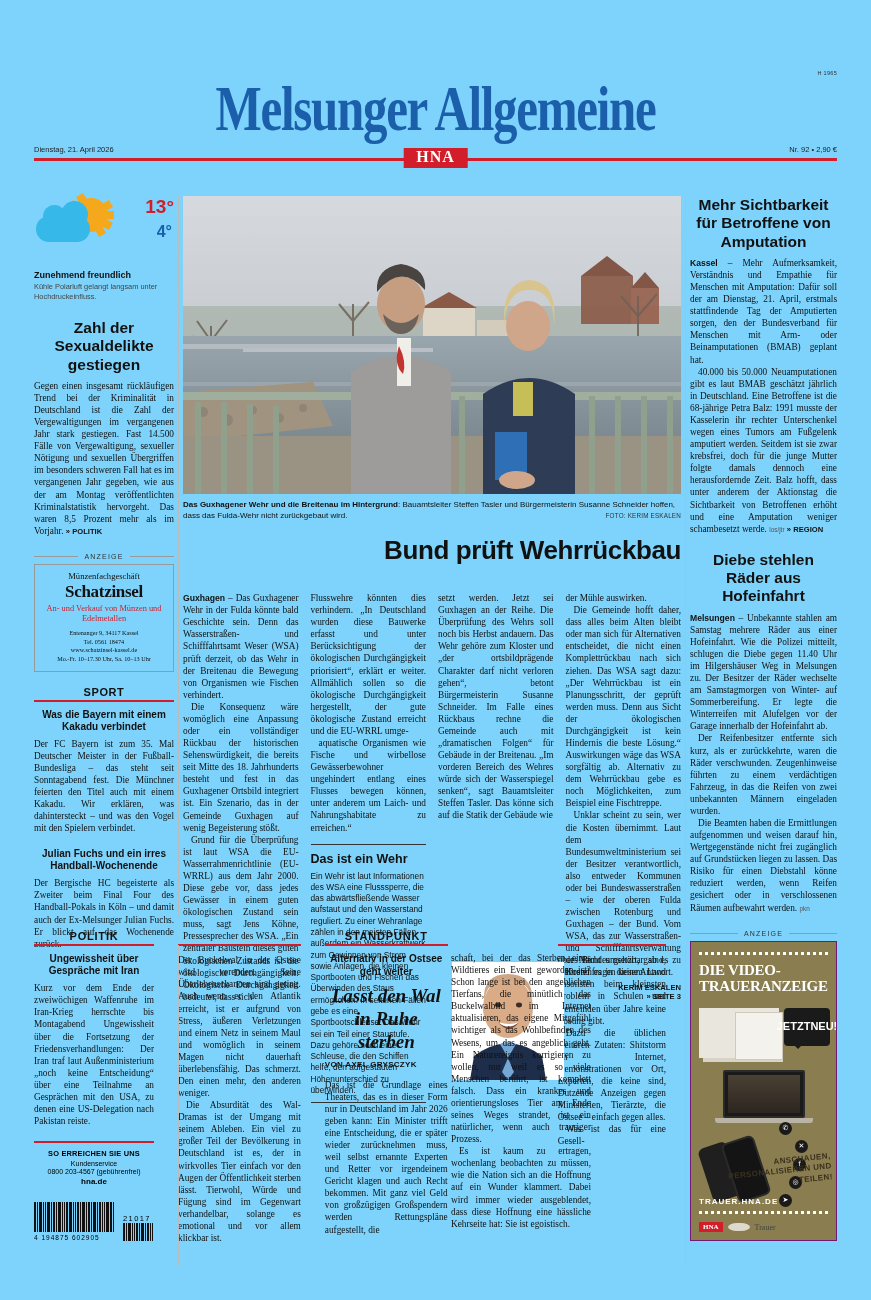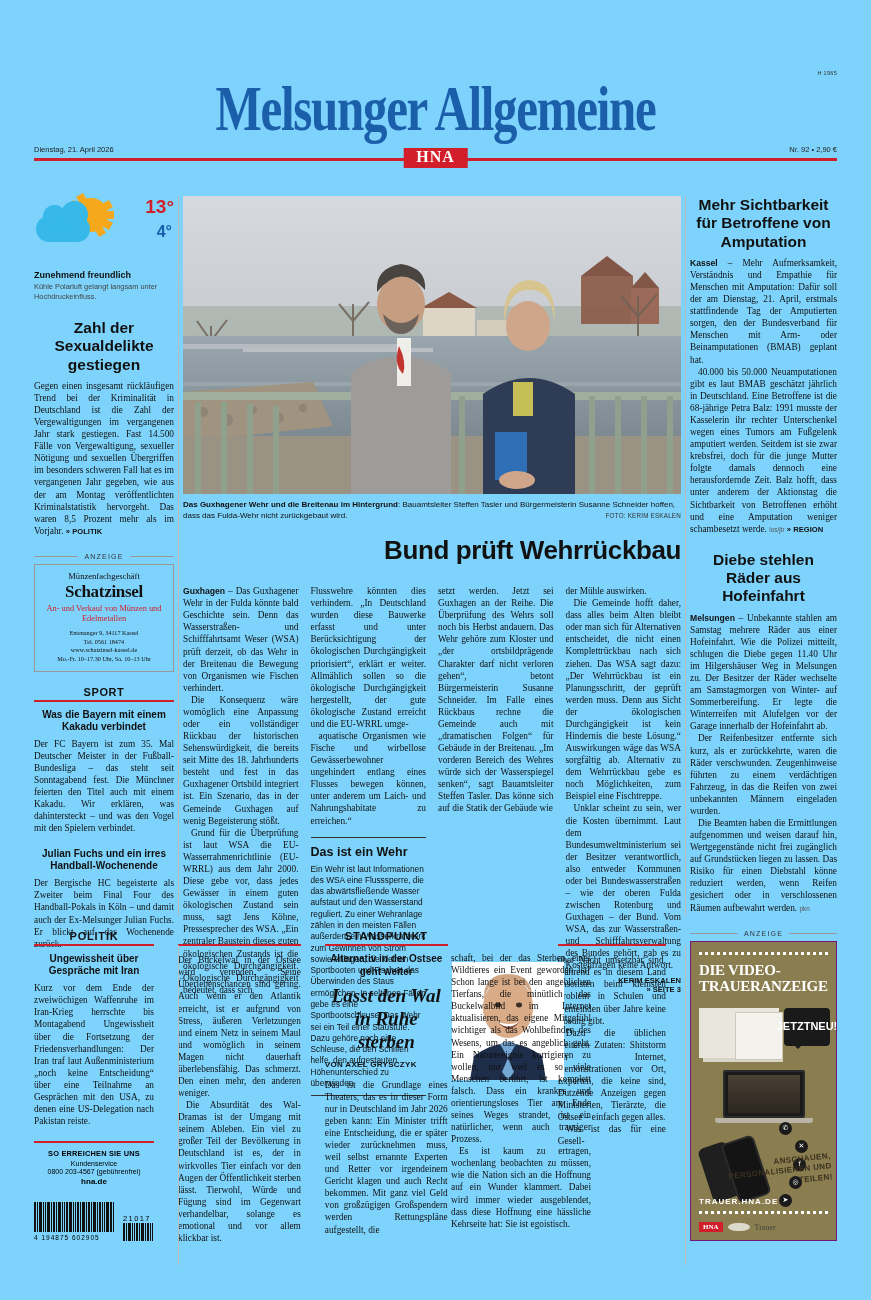--- a/index.html
+++ b/index.html
@@ -182,21 +182,21 @@
     font-family:"Liberation Sans", sans-serif; font-weight:bold;
     font-size:26px; text-align:right; color:#111; margin-top:14px;
     letter-spacing:-.4px;
   }
   .main-sub {
     font-family:"Liberation Sans", sans-serif;
     font-size:13px; text-align:center; color:#111; margin-top:4px;
     letter-spacing:-.1px;
   }
   .art-cols {
-    margin-top:19px; display:flex; gap:12px;
+    margin-top:26px; display:flex; gap:12px;
   }
   .art-col { width:117px; }
 
   .box-rule { height:1px; background:#333; margin:10px 0 7px 0; }
   .box-head {
     font-family:"Liberation Sans", sans-serif; font-weight:bold;
     font-size:12.5px; color:#111; margin-bottom:5px;
   }
   .box-text {
     font-family:"Liberation Sans", sans-serif;

